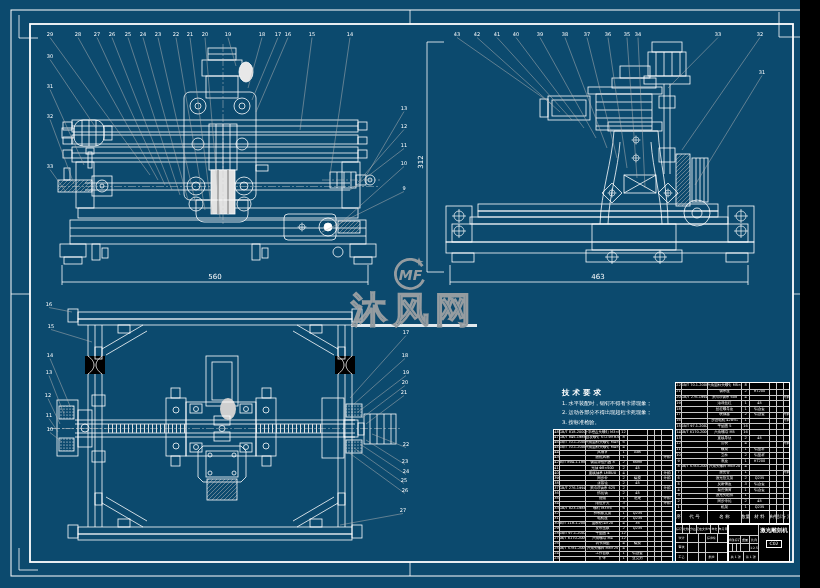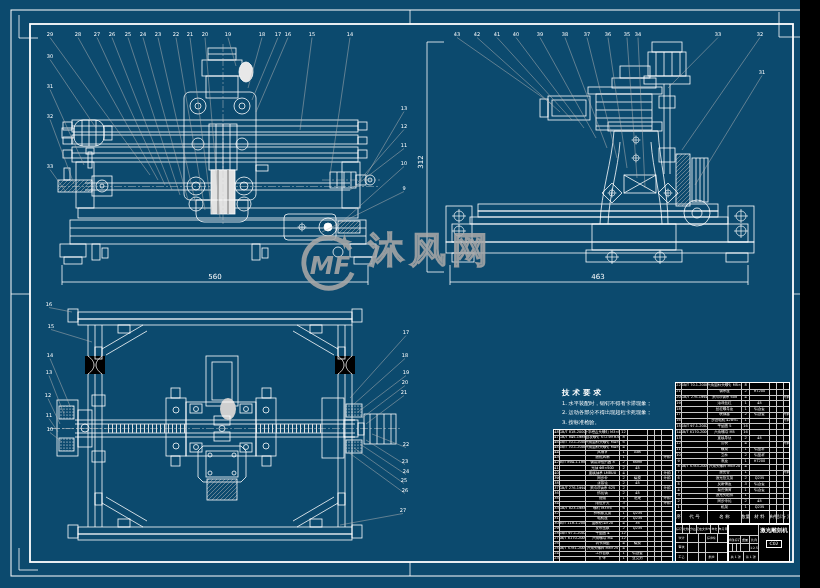--- a/index.html
+++ b/index.html
@@ -5,22 +5,22 @@
   html,body{margin:0;padding:0;background:#000;}
   #sheet{position:relative;width:800px;height:588px;background:#0c4a6e;overflow:hidden;
          font-family:"DejaVu Sans",sans-serif;color:#fff;}
   #sheet svg{position:absolute;}
   .line-art{stroke:#fff;stroke-width:.8;fill:none;}
   .leader{stroke:#b5b5b5;stroke-width:.5;}
   .balloon{fill:#fff;font-size:5px;text-anchor:middle;font-family:"DejaVu Sans",sans-serif;}
   .dimtxt{fill:#fff;font-size:7px;text-anchor:middle;font-family:"DejaVu Sans",sans-serif;}
   .cl{stroke:#cfcfcf;stroke-width:.45;stroke-dasharray:8 2 2 2;}
   
-  #watermark{position:absolute;left:298px;top:232px;width:224px;height:72px;display:flex;
-             opacity:.88;pointer-events:none;}
+  #watermark{position:absolute;left:298px;top:256px;width:224px;height:72px;display:flex;
+             align-items:center;opacity:.88;pointer-events:none;flex-direction:column;}
   .wm-cn{font-size:36px;font-weight:bold;letter-spacing:6px;color:#9a9a9a;line-height:1;}
   @supports (-webkit-text-stroke:1px #fff){
     .wm-cn{color:rgba(255,255,255,.04);-webkit-text-stroke:1.3px #a8a8a8;}
   }
   .wm-url{font-size:14px;font-weight:bold;color:#a5a5a5;letter-spacing:1px;margin-top:1px;}
   
   #tech-notes{position:absolute;left:562px;top:388px;width:118px;}
   .tn-title{font-size:7.5px;font-weight:bold;letter-spacing:3px;}
   .tn-line{font-size:5.2px;margin-top:2.2px;white-space:nowrap;}
   
@@ -476,21 +476,21 @@
       <line x1="403" y1="513.5" x2="340" y2="525" class="leader"></line>
       <text x="403" y="512" class="balloon">27</text>
     </svg>
 
   <div id="watermark">
     <svg style="position:static" width="62" height="62" viewBox="0 0 64 64">
       <path d="M54,18 A26,26 0 1 0 56,42" stroke="#a8a8a8" stroke-width="5" fill="none"></path>
       <text x="12" y="43" font-size="25" font-weight="bold" font-style="italic" fill="#a8a8a8" font-family="DejaVu Sans, sans-serif">MF</text>
       <path d="M48,2 l2,6 l6,2 l-6,2 l-2,6 l-2,-6 l-6,-2 l6,-2 z" fill="#a8a8a8"></path>
     </svg>
-    <div style="margin-left:8px;">
+    <div style="margin-left:8px;text-decoration:underline;">
       <div class="wm-cn">沐风网</div>
     </div>
   </div>
 
   <div id="tech-notes">
     <div class="tn-title">技术要求</div>
     <div class="tn-line">1. 水平装配时，销钉不得有卡滞现象；</div>
     <div class="tn-line">2. 运动各部分不得出现超程卡死现象；</div>
     <div class="tn-line">3. 按标准检验。</div>
   </div>

